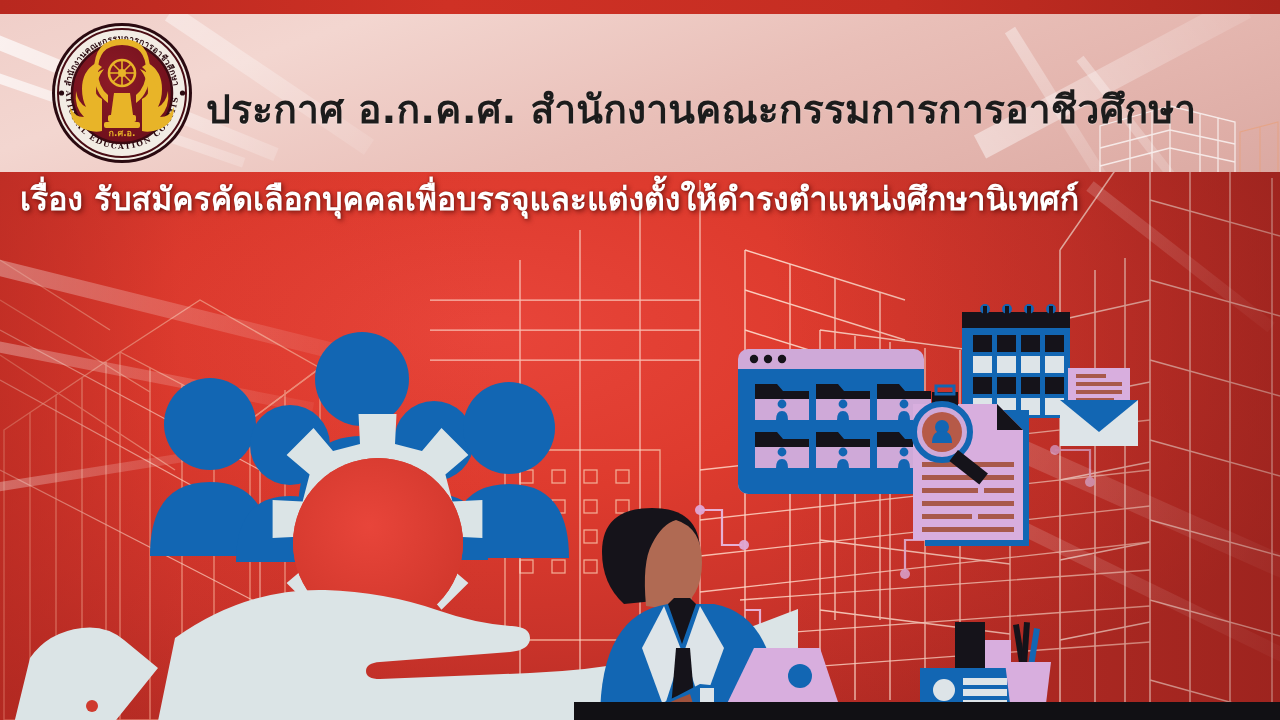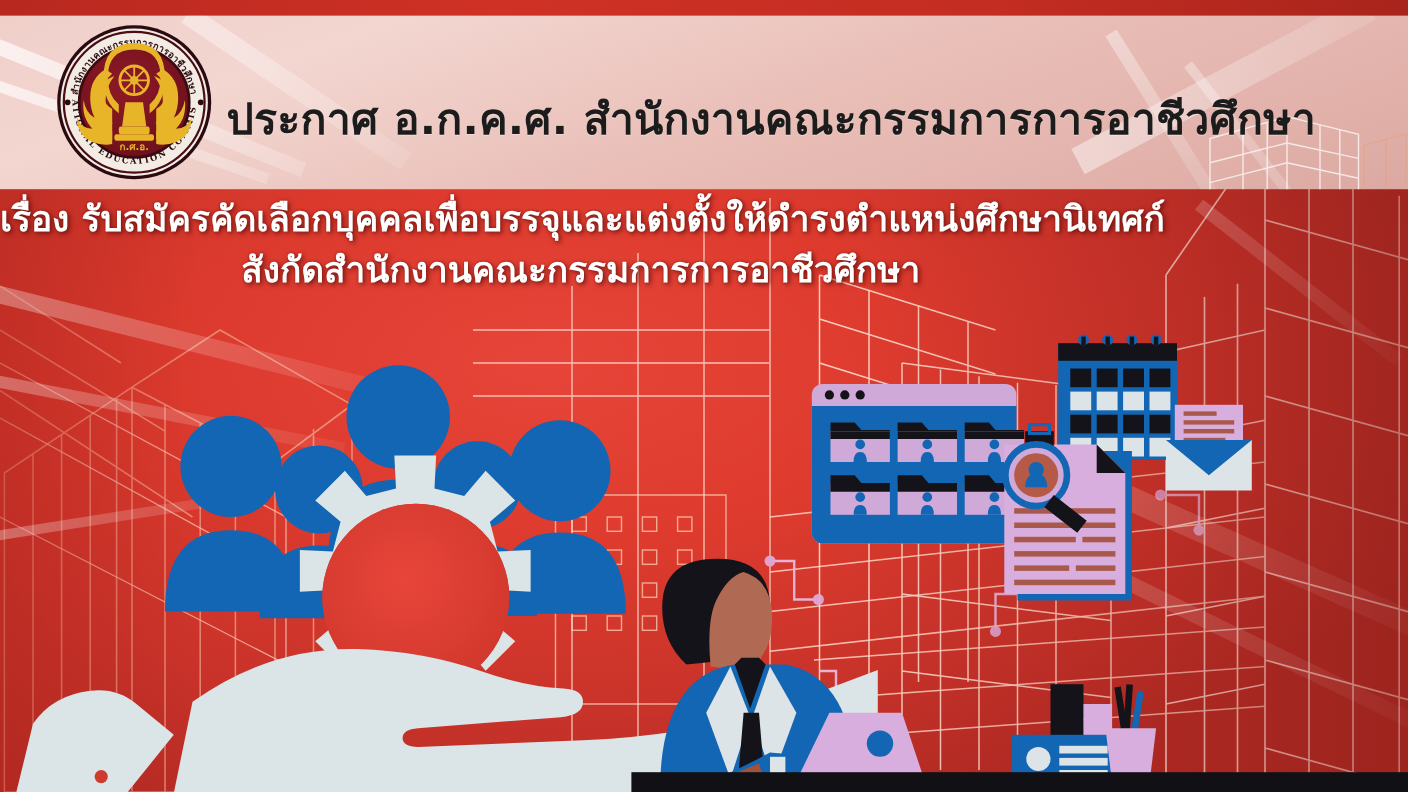--- a/index.html
+++ b/index.html
@@ -63,20 +63,21 @@
   }
 
   
   .emblem{position:relative;z-index:6;width:148px;height:148px;flex:0 0 auto;}
   .emblem svg{display:block;}
 
   
   .titleblock{
     position:absolute;left:0;top:176px;width:1056px;z-index:11;text-align:center;
     pointer-events:none;
+    padding-left:20px;
   }
   .tline{
     font-size:32px;font-weight:bold;color:#ffffff;line-height:1.45;
     text-shadow:2px 2px 5px rgba(90,12,8,.75), 0 0 2px rgba(90,12,8,.6);
     white-space:nowrap;
   }
   .tline.l2{font-size:32px;}
 
   
   .art{position:absolute;inset:0;z-index:8;}
@@ -410,21 +411,20 @@
         <path d="M1005 662 h46 l-6 50 h-34 z" fill="#d8aede"></path>
       </g>
 
     </svg>
   </div>
 
   <div class="deskbar"></div>
 
   <div class="titleblock">
     <div class="tline l1">เรื่อง รับสมัครคัดเลือกบุคคลเพื่อบรรจุและแต่งตั้งให้ดำรงตำแหน่งศึกษานิเทศก์</div>
-    <div class="tline l2">สังกัดสำนักงานคณะกรรมการการอาชีวศึกษา</div>
   </div>
 
   <div class="topstrip"></div>
 
   <div class="header-band">
     <div class="header-streaks">
       <div class="hs" style="left:-30px;top:10px;width:330px;height:14px;transform:rotate(22deg);"></div>
       <div class="hs" style="left:-40px;top:46px;width:300px;height:10px;transform:rotate(19deg);"></div>
       <div class="hs" style="left:170px;top:-10px;width:240px;height:18px;transform:rotate(34deg);opacity:.55;"></div>
       <div class="hs" style="left:980px;top:120px;width:300px;height:26px;transform:rotate(-28deg);opacity:.6;"></div>

